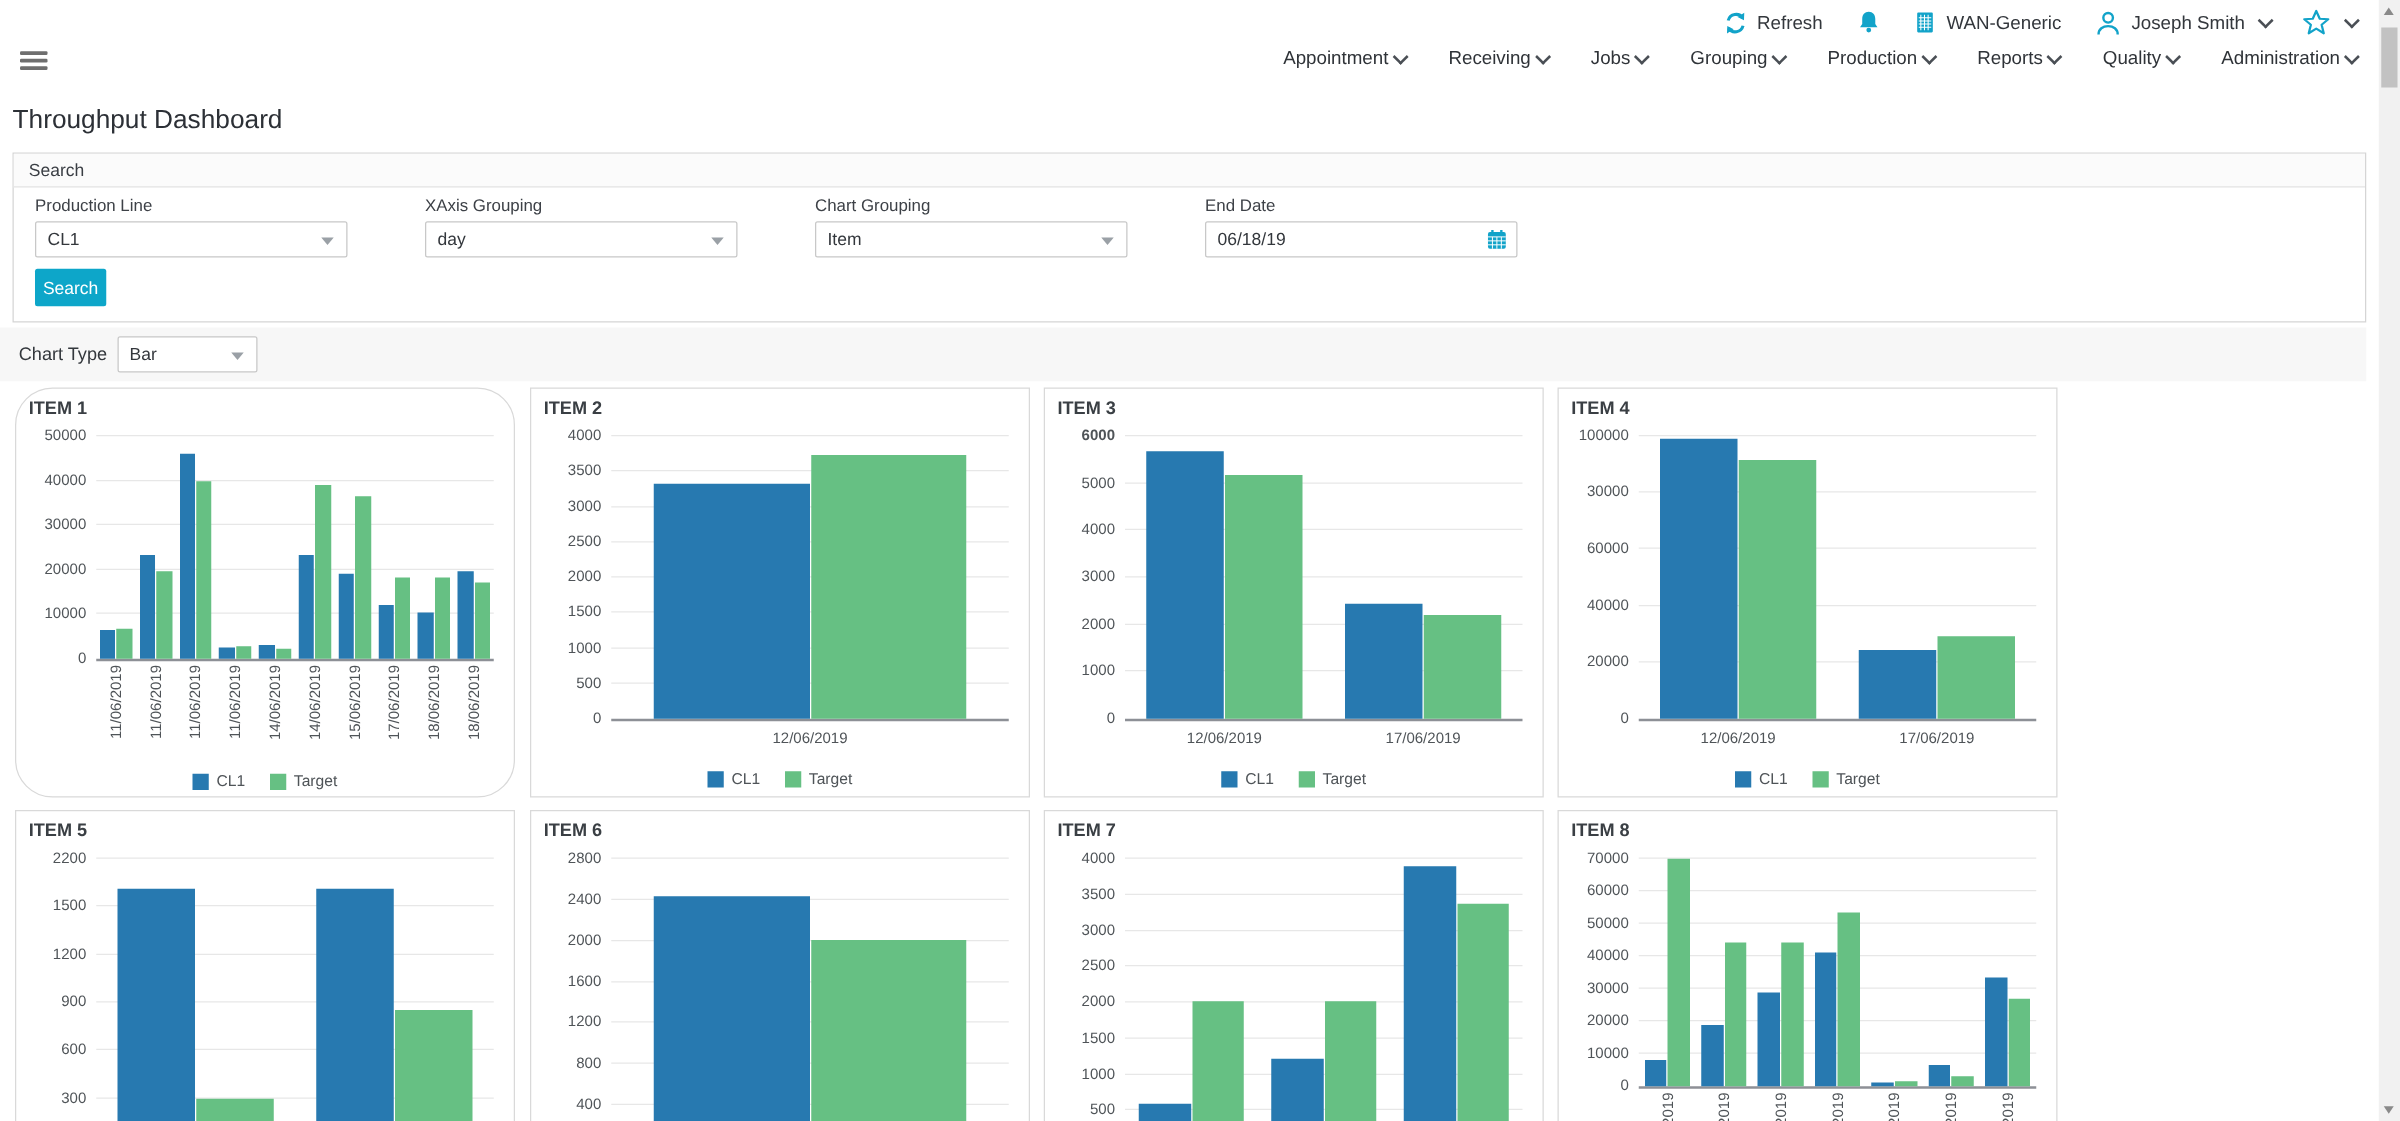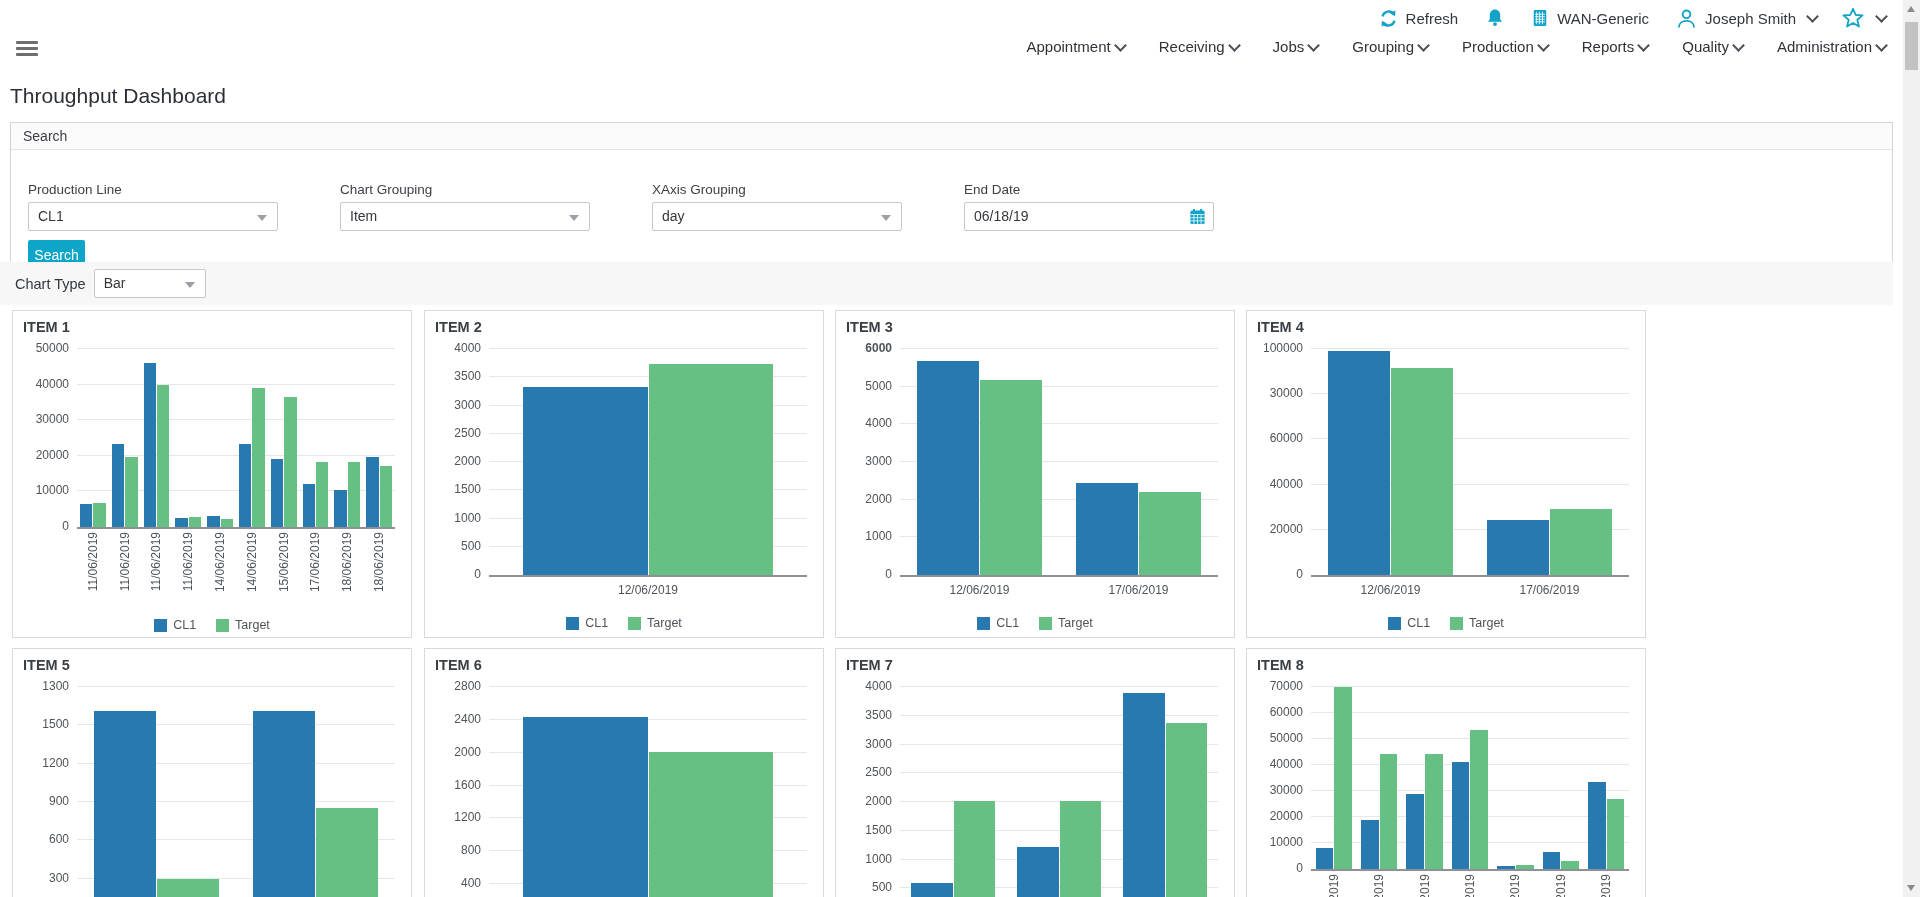--- a/index.html
+++ b/index.html
@@ -15,21 +15,21 @@
   .chev{display:inline-block;width:7px;height:7px;border-right:2px solid #4a4f55;border-bottom:2px solid #4a4f55;transform:rotate(45deg);margin-left:5px;margin-top:-3px;}
   .navrow{position:absolute;top:38px;right:34px;display:flex;align-items:center;gap:34px;font-size:15px;color:#2f3338;}
   .navrow .navitem{display:flex;align-items:center;cursor:pointer;}
   .hamburger{position:absolute;left:16px;top:41px;width:22px;height:16px;cursor:pointer;}
   .hamburger span{display:block;height:2.6px;background:#6e6e6e;margin-bottom:3.4px;border-radius:1px;}
   
   .page-title{position:absolute;left:10px;top:84px;font-size:21px;color:#2c3036;}
   
   .search-panel{position:absolute;left:10px;top:122px;width:1881px;border:1px solid #d5d5d5;background:#fff;}
   .search-panel .phead{padding:5px 12px;font-size:14px;color:#3a3e44;background:#fbfbfb;border-bottom:1px solid #e3e3e3;}
-  .search-panel .pbody{padding:7px 0 12px 17px;display:flex;flex-wrap:wrap;margin-top:25px;}
+  .search-panel .pbody{padding:7px 0 12px 17px;display:flex;flex-wrap:wrap;}
   .field{width:250px;margin-right:62px;}
   .flabel{font-size:13.5px;color:#3d4147;margin-bottom:5px;}
   .control{position:relative;height:27px;border:1px solid #c8c8c8;border-radius:2px;background:#fff;font-size:14px;color:#33373c;line-height:27px;padding-left:9px;cursor:pointer;}
   .sel-arrow{position:absolute;right:10px;top:50%;margin-top:-2px;width:0;height:0;border-left:5px solid transparent;border-right:5px solid transparent;border-top:6px solid #9aa0a6;}
   .cal-ic{position:absolute;right:6px;top:4px;}
   .btn-search{margin-top:9px;width:57px;height:30px;background:#0da6c9;color:#fff;border:none;border-radius:2px;font-size:14px;font-family:"Liberation Sans",sans-serif;cursor:pointer;}
   
   .charttype-band{position:absolute;left:0;top:262px;width:1893px;height:43px;background:#f7f7f7;display:flex;align-items:center;}
   .charttype-band .ctlabel{margin-left:15px;font-size:14.5px;color:#33373c;}
   .charttype-band .control{width:101px;margin-left:8px;}
@@ -150,30 +150,30 @@
   <div class="pbody">
     <div class="field">
       <div class="flabel">Production Line</div>
       <div class="control">
         <span>CL1</span>
         <i class="sel-arrow"></i>
       </div>
       <button class="btn-search">Search</button>
     </div>
     <div class="field">
+      <div class="flabel">XAxis Grouping</div>
+      <div class="control">
+        <span>day</span>
+        <i class="sel-arrow"></i>
+      </div>
+    </div>
+    <div class="field">
       <div class="flabel">Chart Grouping</div>
       <div class="control">
         <span>Item</span>
-        <i class="sel-arrow"></i>
-      </div>
-    </div>
-    <div class="field">
-      <div class="flabel">XAxis Grouping</div>
-      <div class="control">
-        <span>day</span>
         <i class="sel-arrow"></i>
       </div>
     </div>
     <div class="field">
       <div class="flabel">End Date</div>
       <div class="control">
         <span>06/18/19</span>
         <svg class="cal-ic" width="19" height="19" viewBox="0 0 24 24">
           <rect x="3" y="4.5" width="18" height="17" rx="2" fill="#12a3c9"></rect>
           <path d="M7.5 2.5v4 M16.5 2.5v4" stroke="#12a3c9" stroke-width="2.4"></path>
@@ -186,21 +186,21 @@
 
 <div class="charttype-band">
   <span class="ctlabel">Chart Type</span>
   <div class="control">
     <span>Bar</span>
     <i class="sel-arrow"></i>
   </div>
 </div>
 
 <div id="charts-grid">
-    <div class="panel" style="left: 12px; top: 310px; height: 328px;">
+    <div class="panel" style="left: 12px; top: 310px; height: 328px; border-radius: 30px;">
       <div class="chart-title">ITEM 1</div>
       <div class="cbody">
         <div class="yaxis" style="height: 178px;">
           <div class="ytick" style="top: 170px;">0</div>
           <div class="ytick" style="top: 134.4px;">10000</div>
           <div class="ytick" style="top: 98.8px;">20000</div>
           <div class="ytick" style="top: 63.2px;">30000</div>
           <div class="ytick" style="top: 27.6px;">40000</div>
           <div class="ytick" style="top: -8px;">50000</div>
         </div>
@@ -430,21 +430,21 @@
     </div>
     <div class="panel" style="left: 12px; top: 648px; height: 332px;">
       <div class="chart-title">ITEM 5</div>
       <div class="cbody">
         <div class="yaxis" style="height: 230px;">
           <div class="ytick" style="top: 183.667px;">300</div>
           <div class="ytick" style="top: 145.333px;">600</div>
           <div class="ytick" style="top: 107px;">900</div>
           <div class="ytick" style="top: 68.6667px;">1200</div>
           <div class="ytick" style="top: 30.3333px;">1500</div>
-          <div class="ytick" style="top: -8px;">1300</div>
+          <div class="ytick" style="top: -8px;">2200</div>
         </div>
         <div class="plot" style="height: 230px;">
           <div class="grid" style="bottom: 38.3333px;"></div>
           <div class="grid" style="bottom: 76.6667px;"></div>
           <div class="grid" style="bottom: 115px;"></div>
           <div class="grid" style="bottom: 153.333px;"></div>
           <div class="grid" style="bottom: 191.667px;"></div>
           <div class="grid" style="bottom: 230px;"></div>
           <div class="group">
             <div class="bar" style="background: rgb(39, 121, 176); height: 89.4444%;"></div>

